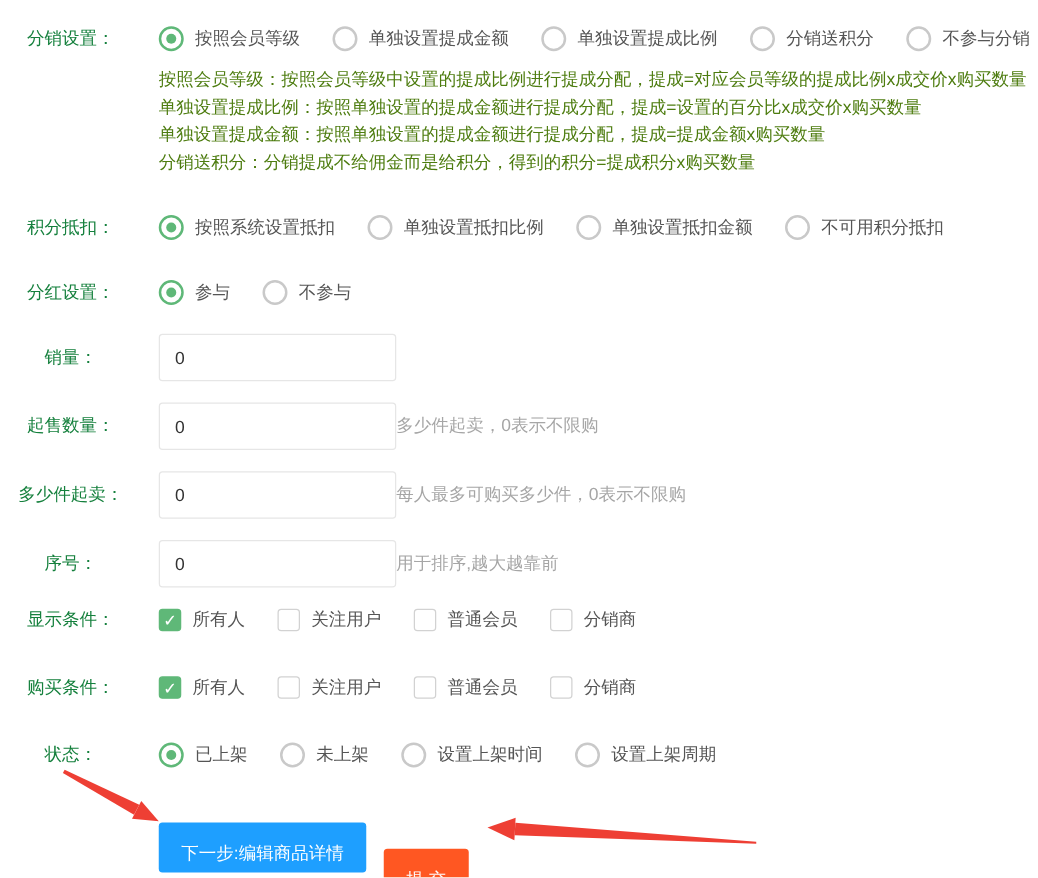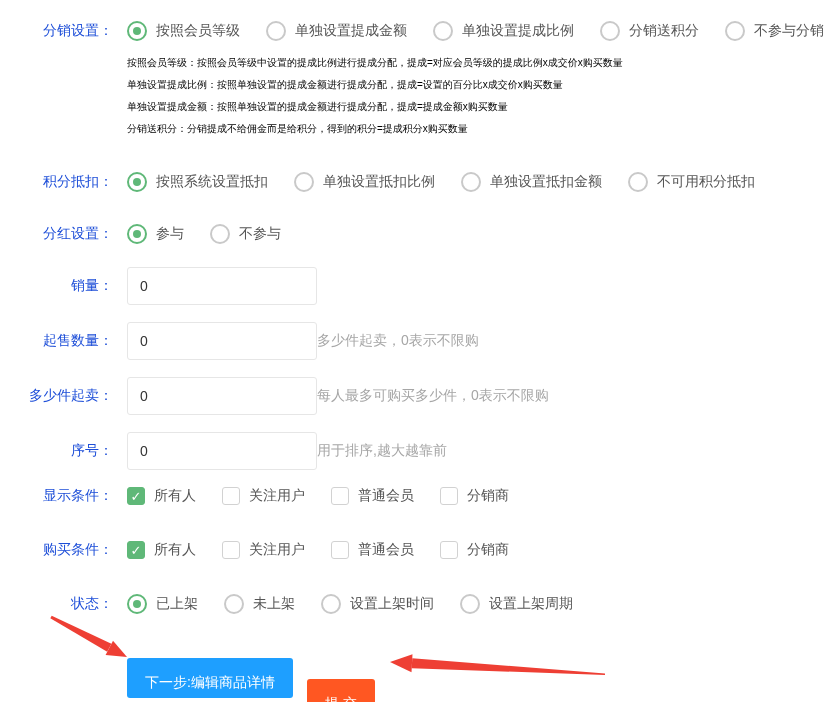--- a/index.html
+++ b/index.html
@@ -1,32 +1,32 @@
 <!DOCTYPE html>
 <html><head>
 <meta charset="utf-8">
 <style>
   html,body{margin:0;padding:0;background:#fff;}
   body{font-family:"Liberation Sans","DejaVu Sans",sans-serif;}
   .page{position:relative;width:830px;height:702px;background:#fff;overflow:hidden;}
   .row{position:absolute;left:0;display:flex;align-items:center;}
-  .lbl{width:113px;flex:none;text-align:right;font-size:14px;color:#1d4ed8;margin-right:14px;white-space:nowrap;}
+  .lbl{width:113px;flex:none;text-align:center;font-size:14px;color:#15803d;margin-right:14px;white-space:nowrap;}
   .opts{display:flex;align-items:flex-end;}
   .opt{display:flex;align-items:center;margin-right:26px;cursor:pointer;white-space:nowrap;}
   .radio{flex:none;width:16px;height:16px;border:2px solid #c9c9c9;border-radius:50%;background:#fff;
          display:flex;align-items:center;justify-content:center;margin-right:9px;}
   .radio.sel{border-color:#5FB878;}
   .radio .dot{width:8px;height:8px;border-radius:50%;background:transparent;}
   .radio.sel .dot{background:#5FB878;}
   .cb{flex:none;width:18px;height:18px;box-sizing:border-box;border:1px solid #d2d2d2;border-radius:3px;
       background:#fff;margin-right:9px;display:flex;align-items:center;justify-content:center;}
   .cb.sel{background:#5FB878;border-color:#5FB878;}
   .cb.sel::after{content:"✓";color:#fff;font-size:13px;font-weight:bold;line-height:1;}
   .opt-text{font-size:14px;color:#555;}
-  .help{position:absolute;left:127px;top:52px;font-size:10px;color:#000000;line-height:22px;}
+  .help{position:absolute;left:127px;top:52px;font-size:14px;color:#4d7c0f;line-height:22px;}
   .help div{white-space:nowrap;}
   .inp{width:190px;height:38px;box-sizing:border-box;border:1px solid #e6e6e6;border-radius:3px;
        padding:0 12px;font-size:14px;color:#333;outline:none;background:#fff;font-family:inherit;}
   .hint{font-size:14px;color:#a6a6a6;white-space:nowrap;}
   .btnrow{position:absolute;left:127px;top:637px;display:flex;align-items:center;}
   .btn{height:40px;border:none;border-radius:3px;color:#fff;font-size:14px;padding:16px 13px;
        cursor:pointer;font-family:inherit;white-space:nowrap;}
   .btn.blue{background:#1E9FFF;min-width:166px;}
   .btn.orange{background:#FF5722;min-width:68px;margin-left:14px;margin-top:42px;}
   .arrows{position:absolute;left:0;top:0;width:830px;height:702px;pointer-events:none;z-index:5;}

